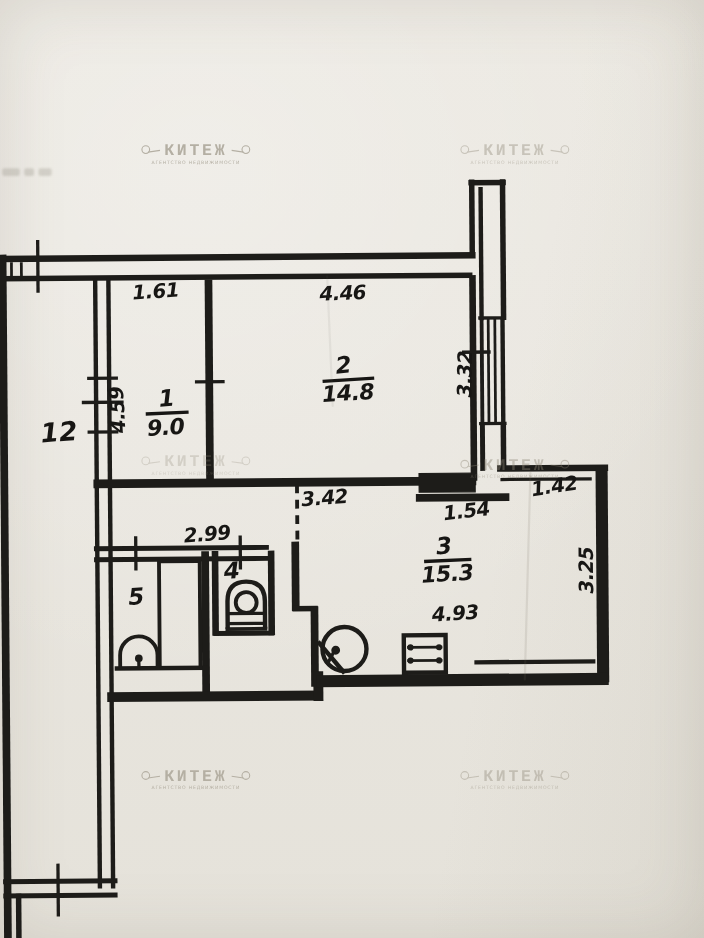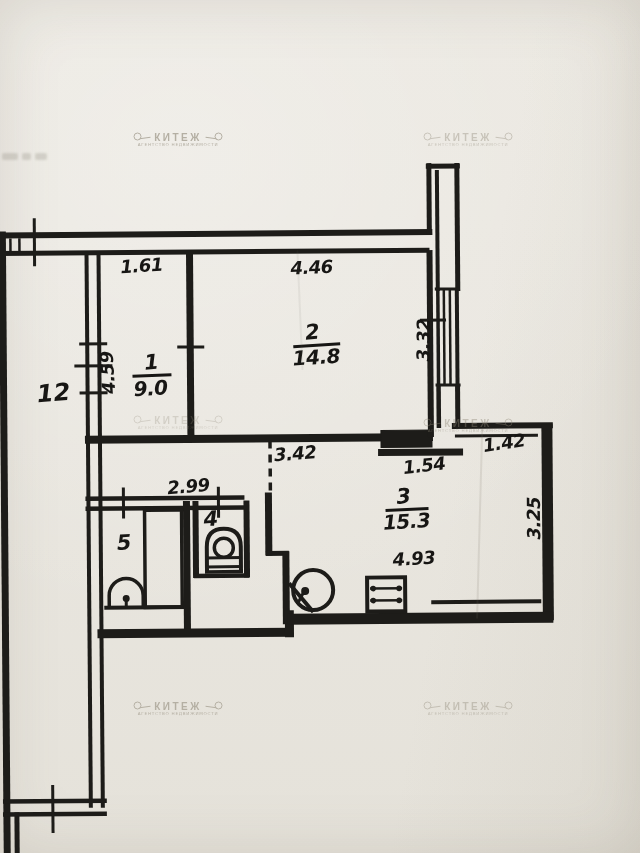--- a/index.html
+++ b/index.html
@@ -22,21 +22,21 @@
   }
   .roomnum{font-size:21px;}
   .roomarea{font-size:20px;}
   .big{font-size:24px;letter-spacing:0;}
   .rule{
     position:absolute;height:2.6px;background:#171614;
     transform:translate(0,-50%) rotate(var(--rot,0deg));
   }
   .wm{position:absolute;transform:translate(-50%,-50%);color:#8d8676;text-align:center;pointer-events:none;}
   .wm-row{display:flex;align-items:center;justify-content:center;gap:4px;}
-  .wm-text{font-family:Liberation Sans, sans-serif;font-size:10px;font-weight:700;letter-spacing:2.5px;line-height:1;}
+  .wm-text{font-family:Liberation Mono, monospace;font-size:15px;font-weight:700;letter-spacing:2.5px;line-height:1;}
   .wm-orn{position:relative;width:17px;height:9px;}
   .wm-orn::before{content:"";position:absolute;left:0;bottom:2px;width:6px;height:6px;border:1px solid currentColor;border-radius:50%;}
   .wm-orn::after{content:"";position:absolute;left:6px;bottom:4px;width:11px;height:0;border-top:1px solid currentColor;transform:rotate(-8deg);}
   .wm-orn.right{transform:scaleX(-1);}
   .wm-sub{font-size:8px;letter-spacing:1.4px;white-space:nowrap;transform:scale(.52);transform-origin:50% 0;margin-top:0;}
   .smudge{position:absolute;filter:blur(1.2px);opacity:.5;}
   .smudge i{display:inline-block;height:7px;border-radius:2px;background:rgba(118,112,100,.45);margin-right:4px;vertical-align:middle;}
   .crease{position:absolute;width:1.5px;background:rgba(110,104,90,.14);border-radius:2px;}
 </style>
 </head>

